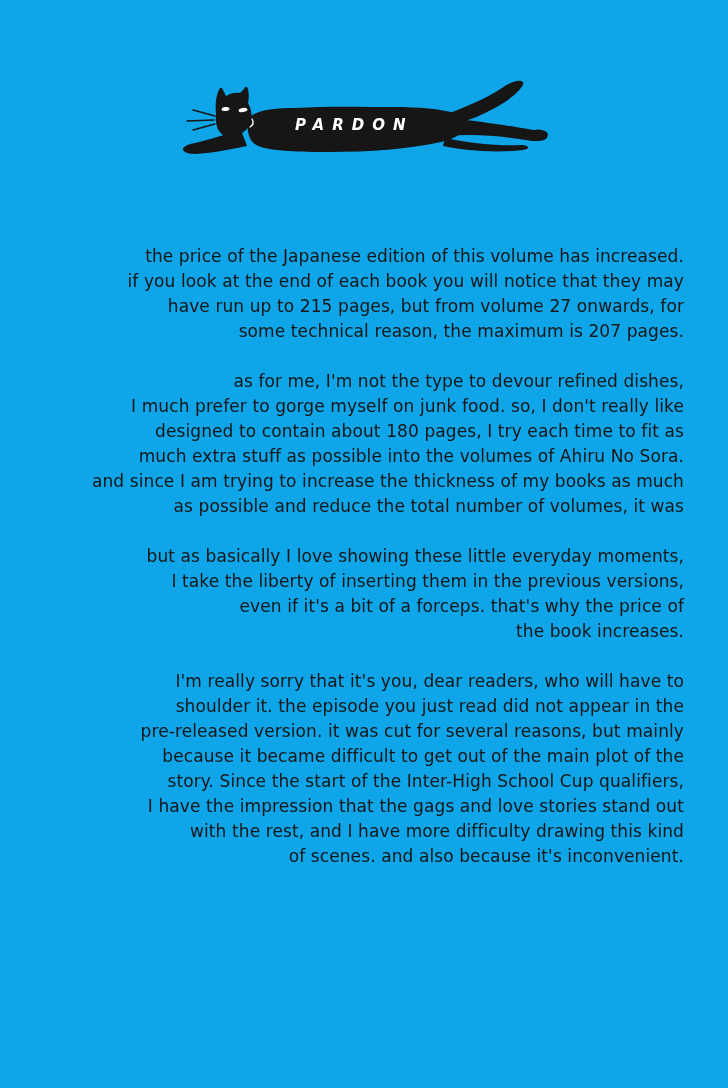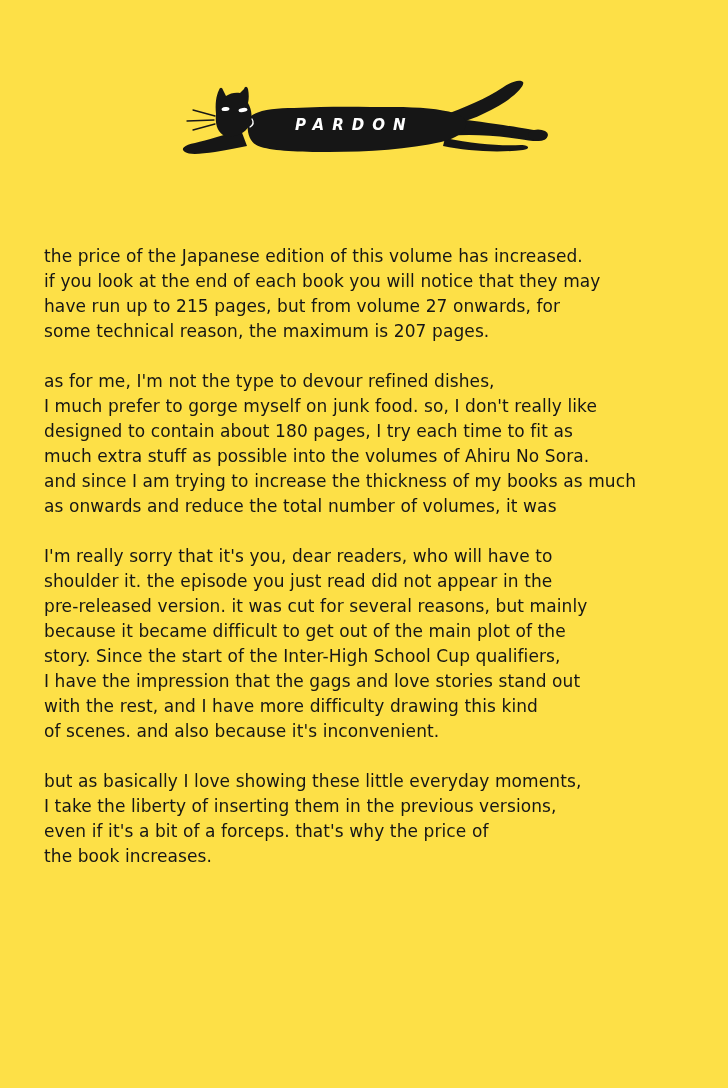--- a/index.html
+++ b/index.html
@@ -5,37 +5,37 @@
   * { box-sizing: border-box; }
   html, body { margin: 0; padding: 0; }
   body {
     width: 728px; height: 1088px;
     background: #ffffff;
     font-family: "DejaVu Sans", sans-serif;
   }
   .page {
     position: relative;
     width: 728px; height: 1088px;
-    background: #fde047;
+    background: #0ea5e9;
     overflow: hidden;
   }
   .cat-wrap {
     position: absolute;
     top: 66px; left: 179px;
     width: 370px; height: 100px;
   }
   .note {
     position: absolute;
     top: 244px; left: 44px;
     width: 640px;
     color: #161616;
     font-size: 17px;
     line-height: 25px;
     letter-spacing: 0.1px;
-    text-align: left;
+    text-align: right;
   }
   .note p { margin: 0 0 25px 0; }
   .note .line { display: block; white-space: nowrap; }
   svg text {
     font-family: "DejaVu Sans", sans-serif;
     font-style: italic;
     font-weight: bold;
   }
 </style>
 </head>
@@ -76,33 +76,33 @@
       <span class="line">if you look at the end of each book you will notice that they may</span>
       <span class="line">have run up to 215 pages, but from volume 27 onwards, for</span>
       <span class="line">some technical reason, the maximum is 207 pages.</span>
     </p>
     <p>
       <span class="line">as for me, I'm not the type to devour refined dishes,</span>
       <span class="line">I much prefer to gorge myself on junk food. so, I don't really like</span>
       <span class="line">designed to contain about 180 pages, I try each time to fit as</span>
       <span class="line">much extra stuff as possible into the volumes of Ahiru No Sora.</span>
       <span class="line">and since I am trying to increase the thickness of my books as much</span>
-      <span class="line">as onwards and reduce the total number of volumes, it was</span>
+      <span class="line">as possible and reduce the total number of volumes, it was</span>
+    </p>
+    <p>
+      <span class="line">but as basically I love showing these little everyday moments,</span>
+      <span class="line">I take the liberty of inserting them in the previous versions,</span>
+      <span class="line">even if it's a bit of a forceps. that's why the price of</span>
+      <span class="line">the book increases.</span>
     </p>
     <p>
       <span class="line">I'm really sorry that it's you, dear readers, who will have to</span>
       <span class="line">shoulder it. the episode you just read did not appear in the</span>
       <span class="line">pre-released version. it was cut for several reasons, but mainly</span>
       <span class="line">because it became difficult to get out of the main plot of the</span>
       <span class="line">story. Since the start of the Inter-High School Cup qualifiers,</span>
       <span class="line">I have the impression that the gags and love stories stand out</span>
       <span class="line">with the rest, and I have more difficulty drawing this kind</span>
       <span class="line">of scenes. and also because it's inconvenient.</span>
     </p>
-    <p>
-      <span class="line">but as basically I love showing these little everyday moments,</span>
-      <span class="line">I take the liberty of inserting them in the previous versions,</span>
-      <span class="line">even if it's a bit of a forceps. that's why the price of</span>
-      <span class="line">the book increases.</span>
-    </p>
   </div>
 
 </div>
 
 </body></html>

